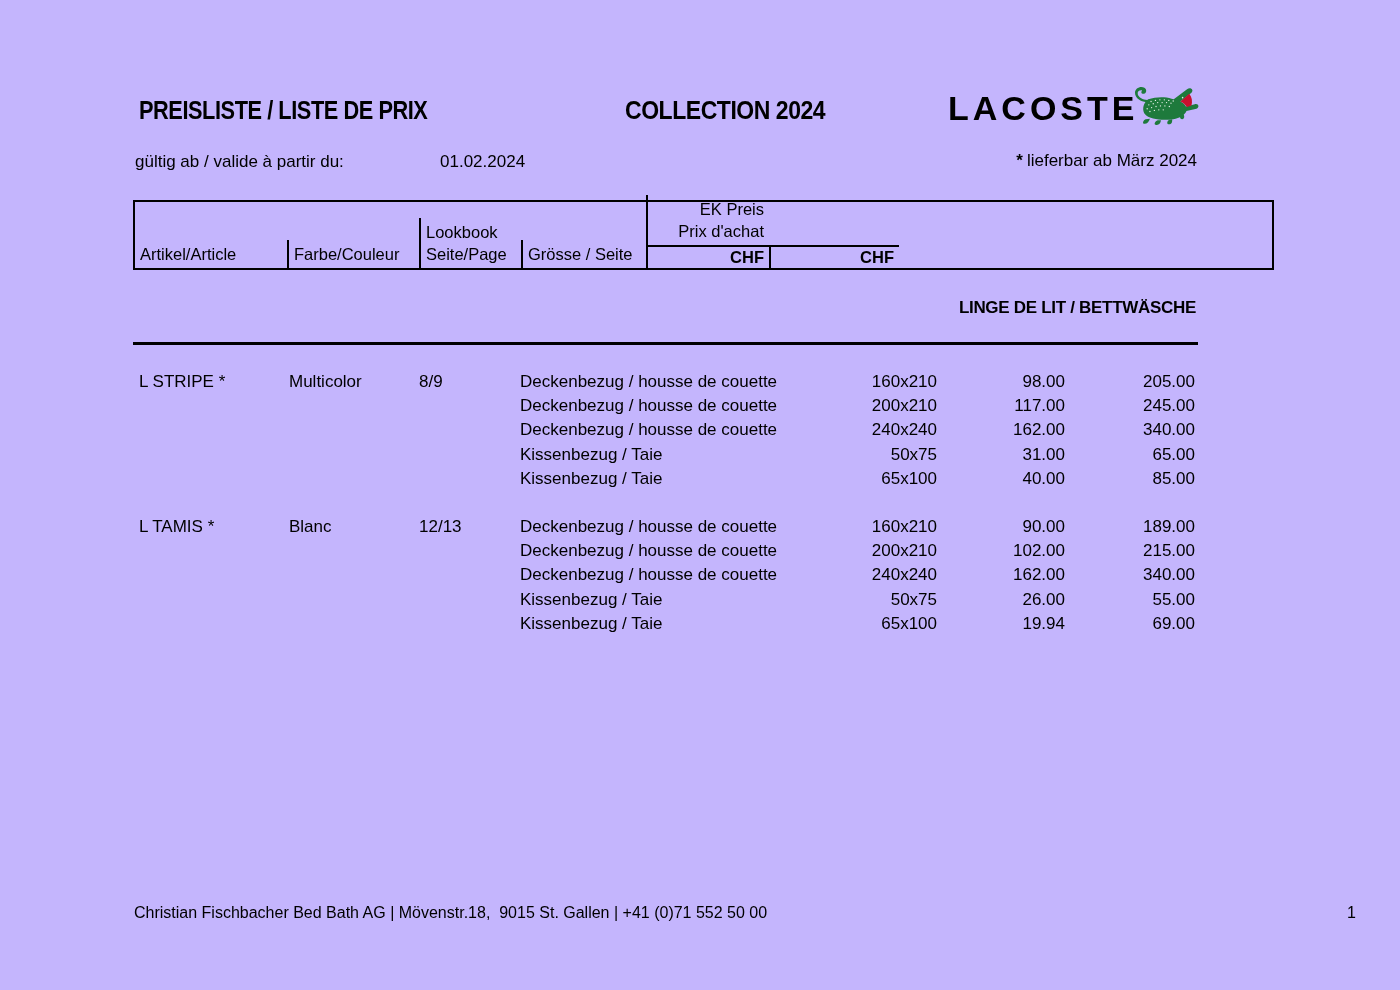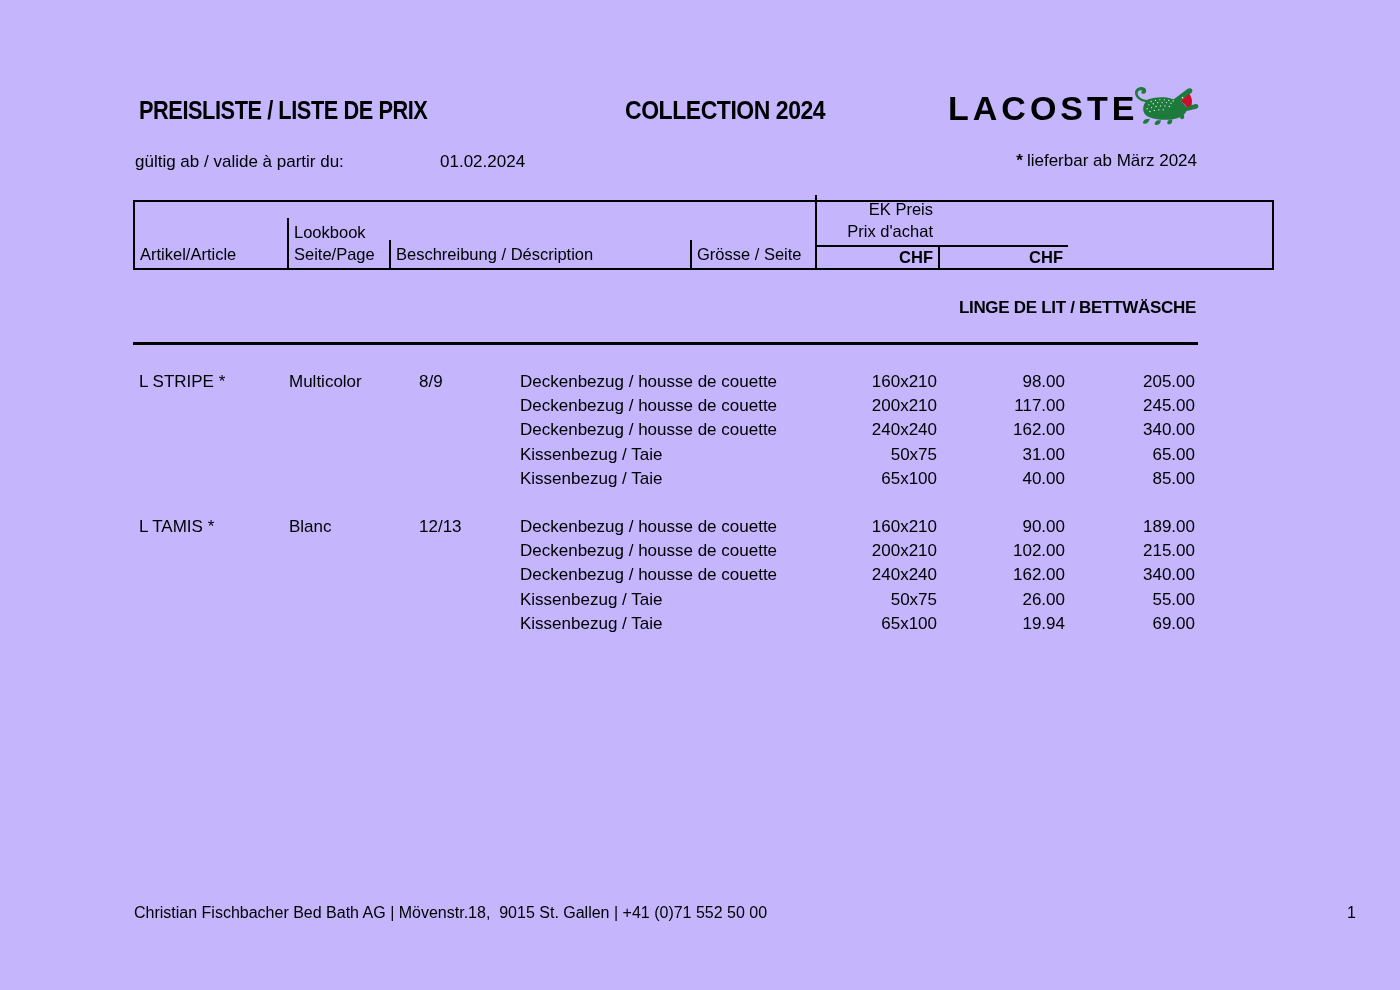--- a/index.html
+++ b/index.html
@@ -138,25 +138,25 @@
   </svg>
 
   <div class="valid-label abs">gültig ab / valide à partir du:</div>
   <div class="valid-date abs">01.02.2024</div>
   <div class="avail abs">
     <span class="ast">*</span><span>lieferbar ab März 2024</span>
   </div>
 
   <div class="thead abs">
     <div class="h-cell h-article">Artikel/Article</div>
+    <div class="h-cell h-color">Farbe/Couleur</div>
     <div class="h-cell h-look">
       <div>Lookbook</div>
       <div>Seite/Page</div>
     </div>
-    <div class="h-cell h-desc">Beschreibung / Déscription</div>
     <div class="h-cell h-size">Grösse / Seite</div>
     <div class="h-cell h-price">
       <div class="h-price-top">
         <div>EK Preis</div>
         <div>Prix d'achat</div>
       </div>
       <div class="h-chf">CHF</div>
     </div>
     <div class="h-cell h-price h-vk">
       <div class="h-chf">CHF</div>

